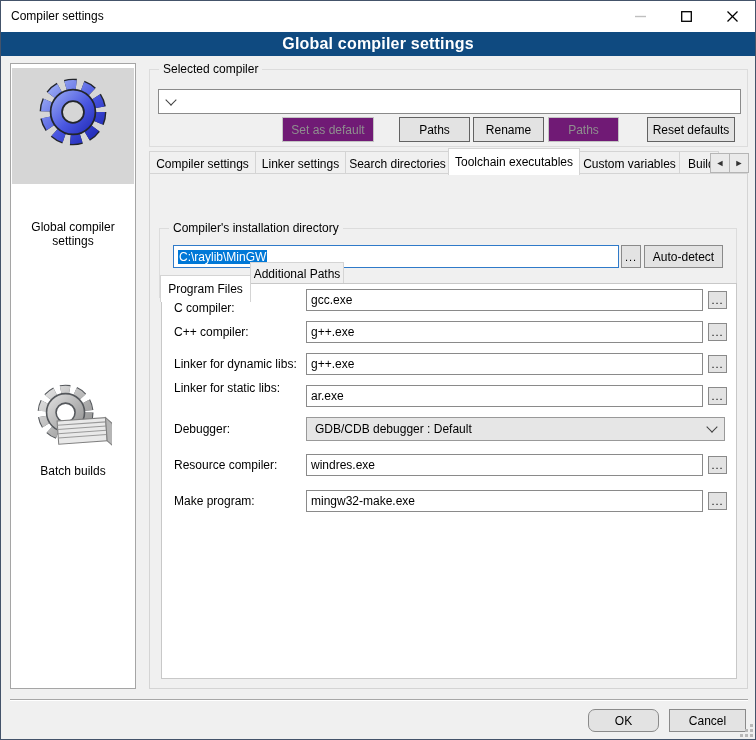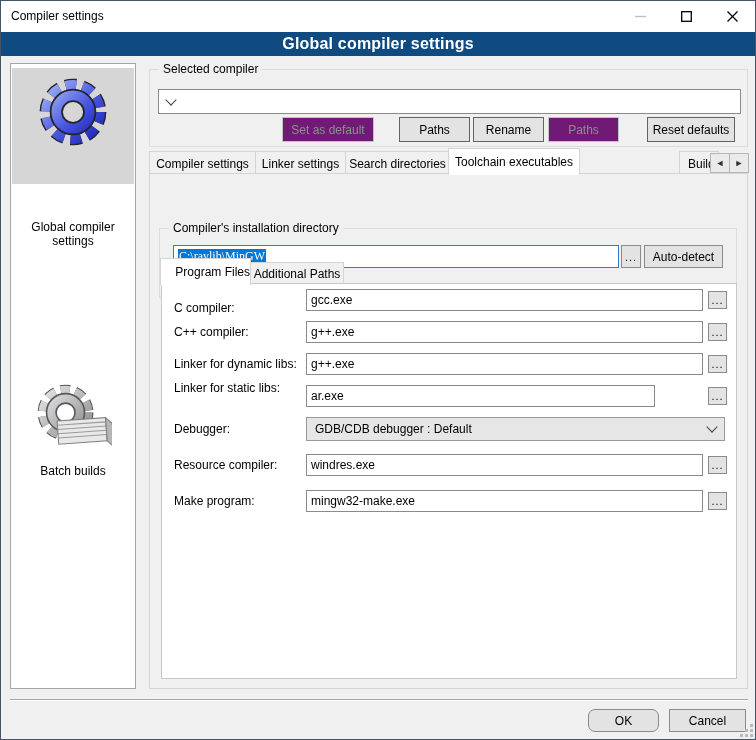--- a/index.html
+++ b/index.html
@@ -31,21 +31,21 @@
   .btn.light{border-color:#8a8a8a;}
   .btn.disabled{background:#701a75;border-color:#c3c3c3;color:#8f8f8f;}
   
   .tab{position:absolute;background:#f0f0f0;border:1px solid #d4d4d4;border-bottom:none;display:flex;align-items:center;justify-content:center;white-space:nowrap;overflow:hidden;}
   .tab.active{background:#fff;z-index:3;}
   .tabpanel{border:1px solid #d4d4d4;background:#f0f0f0;z-index:1;}
   .arrowbtn{position:absolute;width:18px;height:18px;background:#eaeaea;border:1px solid #b5b5b5;display:flex;align-items:center;justify-content:center;font-size:9px;color:#333;z-index:4;}
   
   .tinput{background:#fff;border:1px solid #8a8a8a;display:flex;align-items:center;padding:0 4px;overflow:hidden;white-space:nowrap;}
   .tinput.focus{border-color:#2f7ac9;}
-  .selspan{background:#0078d7;color:#fff;padding:0 1px;white-space:pre;font-family:Liberation Serif, serif;}
+  .selspan{background:#0078d7;color:#fff;padding:0 1px;white-space:pre;}
   .note{color:#9b1b2e;white-space:nowrap;overflow:hidden;}
   .rowlabel{position:absolute;left:12px;white-space:nowrap;}
   .dots{font-size:11px;letter-spacing:1px;line-height:8px;}
   
   #divider{left:9px;top:698px;width:738px;height:2px;border-top:1px solid #a7a7a7;border-bottom:1px solid #fff;}
   #grip{right:2px;bottom:2px;width:12px;height:12px;}
   #grip i{position:absolute;width:3px;height:3px;background:#b9b9b9;}
 </style>
 </head>
 <body>
@@ -139,20 +139,23 @@
     </div>
   <div class="tab" style="left:254px;top:150px;width:89px;height:23px;">
       <span>Linker settings</span>
     </div>
   <div class="tab" style="left:344px;top:150px;width:103px;height:23px;">
       <span>Search directories</span>
     </div>
   <div class="tab active" style="left:447px;top:147px;width:130px;height:26px;">
       <span>Toolchain executables</span>
     </div>
+  <div class="tab" style="left:578px;top:150px;width:99px;height:23px;">
+      <span>Custom variables</span>
+    </div>
   <div class="tab" style="left:678px;top:150px;width:30px;height:23px;justify-content:flex-start;padding-left:8px;">
       <span>Build</span>
     </div>
   <div class="arrowbtn" style="left:709px;top:152px;">
       <span>◄</span>
     </div>
   <div class="arrowbtn" style="left:728px;top:152px;">
       <span>►</span>
     </div>
 
@@ -162,21 +165,21 @@
     <span class="legend">Compiler's installation directory</span>
     <div class="abs tinput focus" style="left:13px;top:16px;width:446px;height:23px;">
       <span class="selspan">C:\raylib\MinGW</span>
     </div>
     <div class="abs btn light" style="left:461px;top:16px;width:20px;height:23px;">
         <span class="dots">...</span>
       </div>
     <div class="abs btn light" style="left:484px;top:16px;width:79px;height:23px;">Auto-detect</div>
   </div>
 
-  <div class="tab active" style="left:159px;top:257px;width:89px;height:26px;z-index:3;justify-content:flex-end;">
+  <div class="tab active" style="left:159px;top:274px;width:89px;height:26px;z-index:3;">
       <span>Program Files</span>
     </div>
   <div class="tab" style="left:249px;top:261px;width:92px;height:22px;z-index:2;">
       <span>Additional Paths</span>
     </div>
 
   <div class="abs" style="left:160px;top:282px;width:576px;height:396px;background:#fff;border:1px solid #c8c8c8;z-index:2;">
 
     <div style="position:static;">
       <span class="rowlabel" style="top:17px;">C compiler:</span>
@@ -203,21 +206,21 @@
       <div class="abs tinput" style="left:144px;top:69px;width:397px;height:22px;">
           <span>g++.exe</span>
         </div>
       <div class="abs btn light" style="left:546px;top:71px;width:19px;height:18px;">
           <span class="dots">...</span>
         </div>
     </div>
 
     <div style="position:static;">
       <span class="rowlabel" style="top:97px;">Linker for static libs:</span>
-      <div class="abs tinput" style="left:144px;top:101px;width:349px;height:22px;text-align:right;">
+      <div class="abs tinput" style="left:144px;top:101px;width:397px;height:22px;text-align:right;">
           <span>ar.exe</span>
         </div>
       <div class="abs btn light" style="left:546px;top:103px;width:19px;height:18px;">
           <span class="dots">...</span>
         </div>
     </div>
 
     <div style="position:static;">
       <span class="rowlabel" style="top:138px;">Debugger:</span>
       <div class="abs combo gray" style="left:144px;top:133px;width:419px;height:24px;">

